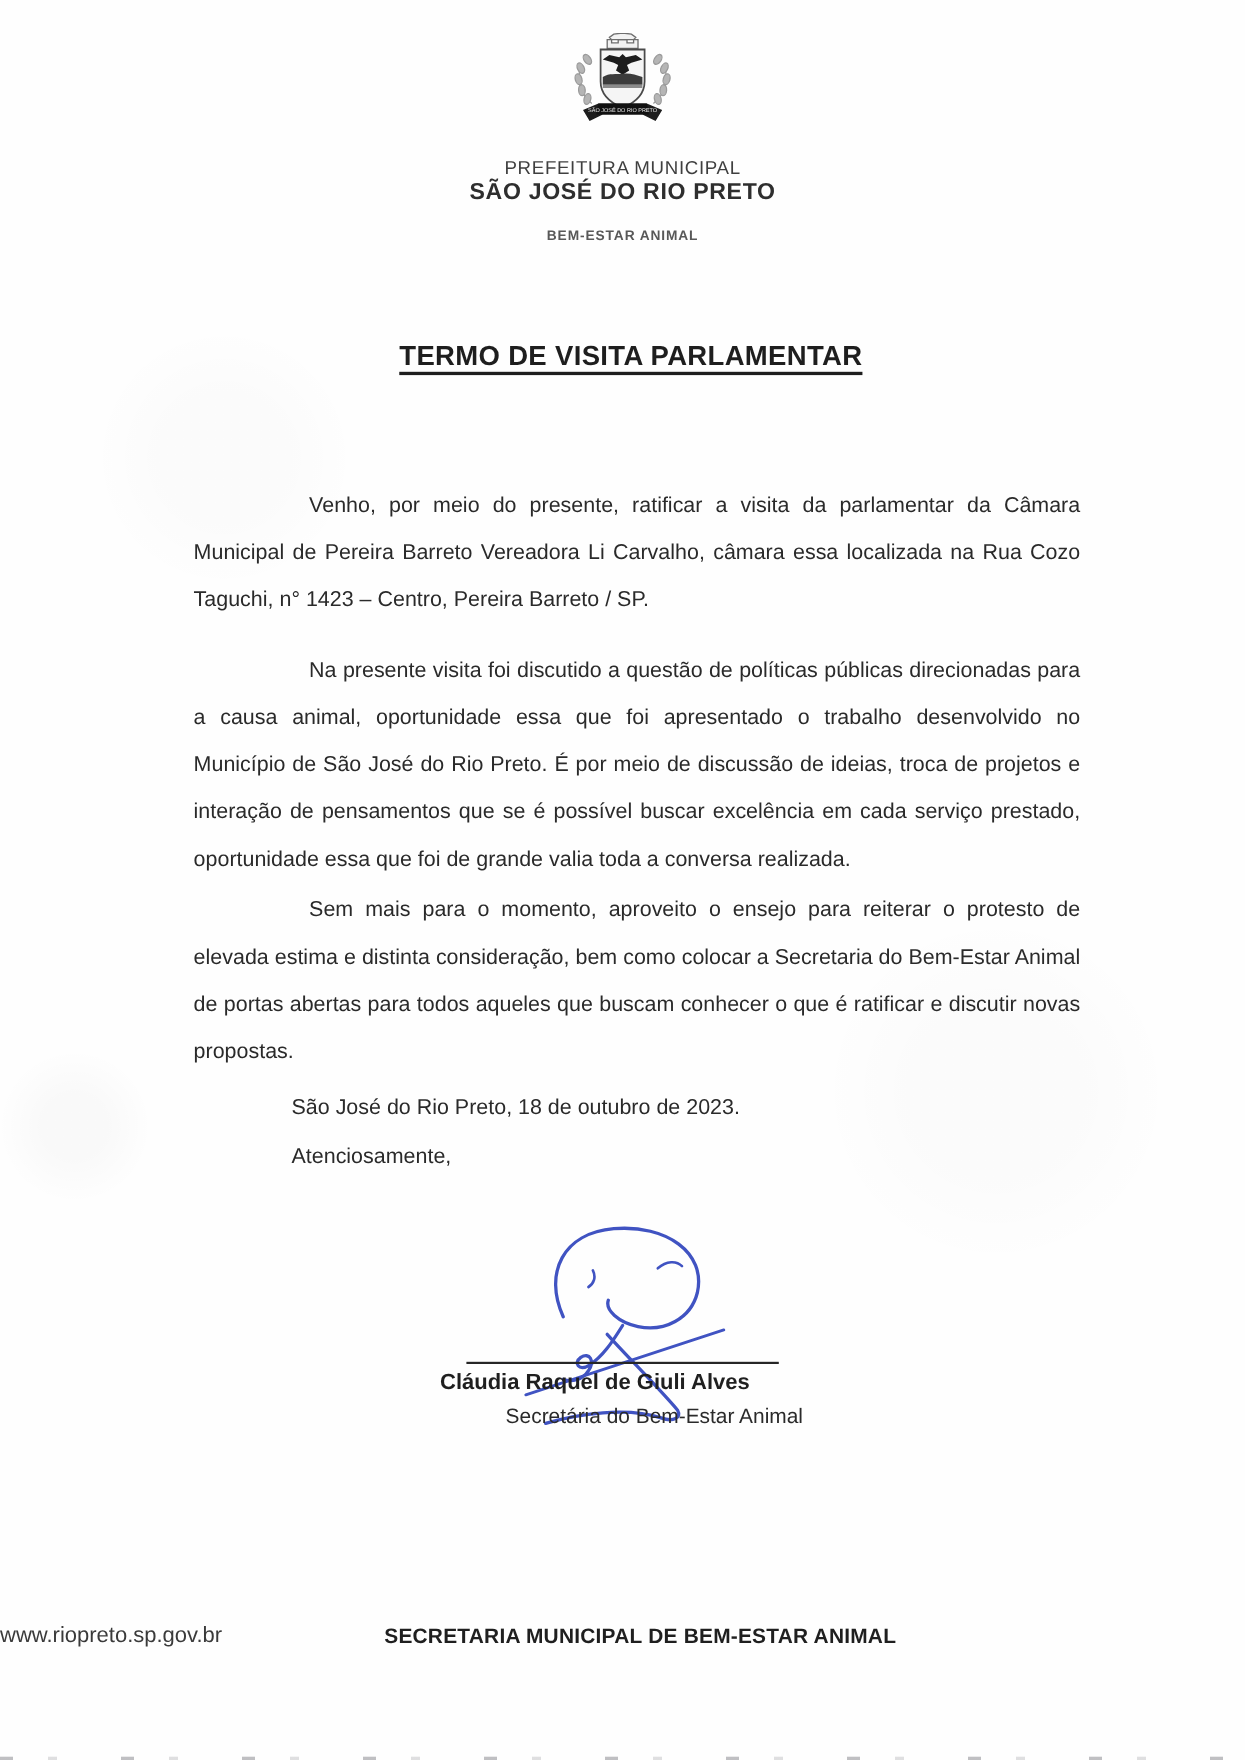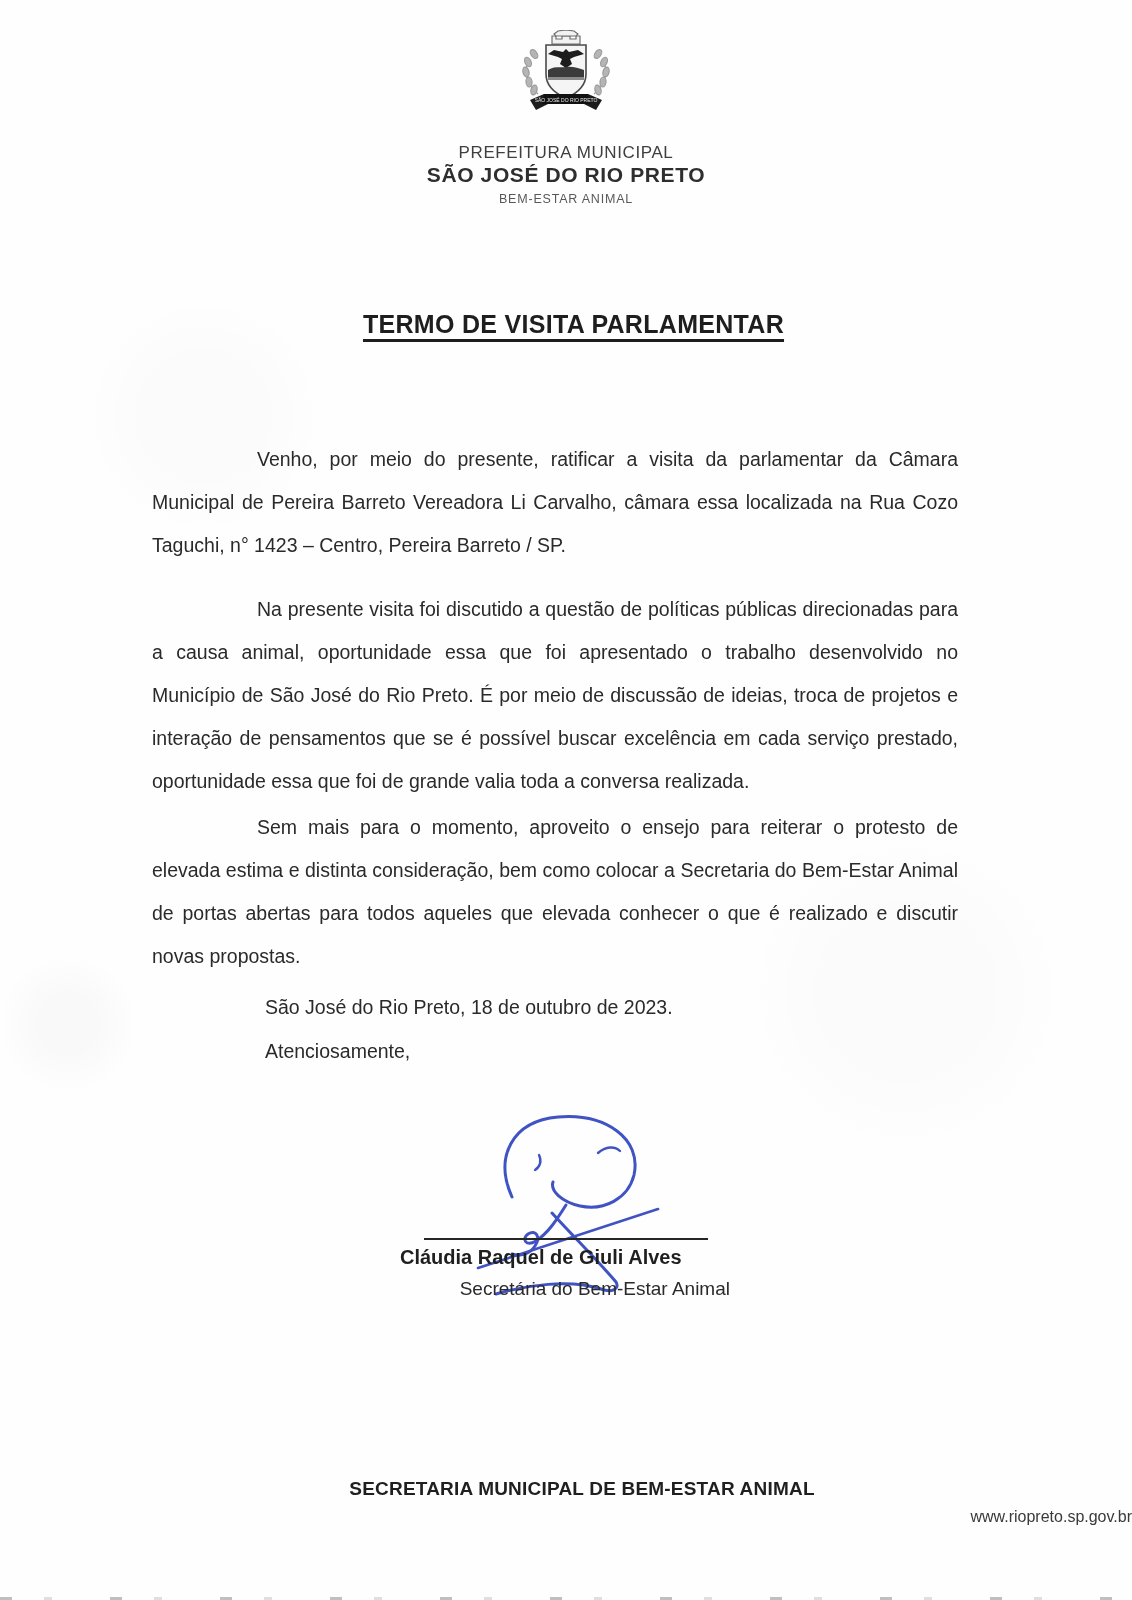--- a/index.html
+++ b/index.html
@@ -16,52 +16,52 @@
     color:#2b2b2b;
     overflow:hidden;
   }
   .abs{position:absolute;}
 
   
   .header{left:0;right:0;top:30px;text-align:center;}
   .logo{display:block;margin:0 auto 4px auto;}
   .hdr-org{font-size:17px;letter-spacing:.6px;color:#3f3f3f;line-height:21px;margin-top:20px;}
   .hdr-city{font-size:21px;font-weight:bold;letter-spacing:.6px;color:#2e2e2e;line-height:24px;}
-  .hdr-dept{font-size:12.5px;font-weight:normal;letter-spacing:.8px;color:#585858;line-height:18px;margin-top:3px;}
+  .hdr-dept{font-size:12.5px;font-weight:bold;letter-spacing:.8px;color:#585858;line-height:18px;margin-top:18px;}
 
   
   .title{
     left:0;right:0;top:310px;text-align:center;
     font-size:25px;font-weight:bold;letter-spacing:.3px;color:#1e1e1e;
     text-decoration:underline;text-decoration-thickness:2.5px;text-underline-offset:6px;margin-left:15px;
   }
 
   
   .para{
-    left:152px;width:806px;
+    left:176px;width:806px;
     font-size:19.5px;line-height:43px;text-align:justify;color:#2a2a2a;
     text-indent:105px;
   }
   .p1{top:438px;}
   .p2{top:588px;}
   .p3{top:806px;}
 
   .lineitem{left:265px;font-size:19.5px;color:#2a2a2a;}
   .dateline{top:996px;}
   .closing{top:1040px;}
 
   
   .sig-rule{top:1238px;left:424px;width:284px;border-top:2px solid #262626;height:0;}
   .sig-name{top:1246px;left:400px;width:330px;text-align:left;font-size:20px;font-weight:bold;color:#1f1f1f;}
   .sig-role{top:1278px;left:400px;width:330px;text-align:right;font-size:19px;color:#2a2a2a;}
   .sig-svg{top:1095px;left:400px;pointer-events:none;}
 
   
   .footer1{top:1478px;left:0;right:0;text-align:center;font-size:19px;font-weight:bold;color:#1f1f1f;letter-spacing:.2px;padding-left:32px;}
-  .footer2{top:1508px;left:0;right:0;text-align:right;font-size:16px;color:#3a3a3a;}
+  .footer2{top:1476px;left:0;right:0;text-align:left;font-size:20px;color:#3a3a3a;}
 
   
   .scan-edge{
     bottom:0;left:0;right:0;height:3px;opacity:.45;
     background:repeating-linear-gradient(90deg,
       rgba(55,55,65,.7) 0 12px, transparent 12px 44px,
       rgba(55,55,65,.35) 44px 52px, transparent 52px 110px);
   }
 </style>
 </head>
@@ -107,21 +107,21 @@
     </svg>
     <div class="hdr-org">PREFEITURA MUNICIPAL</div>
     <div class="hdr-city">SÃO JOSÉ DO RIO PRETO</div>
     <div class="hdr-dept">BEM-ESTAR ANIMAL</div>
   </div>
 
   <div class="abs title">TERMO DE VISITA PARLAMENTAR</div>
 
   <div class="abs para p1">Venho, por meio do presente, ratificar a visita da parlamentar da Câmara Municipal de Pereira Barreto Vereadora Li Carvalho, câmara essa localizada na Rua Cozo Taguchi, n° 1423 – Centro, Pereira Barreto / SP.</div>
   <div class="abs para p2">Na presente visita foi discutido a questão de políticas públicas direcionadas para a causa animal, oportunidade essa que foi apresentado o trabalho desenvolvido no Município de São José do Rio Preto. É por meio de discussão de ideias, troca de projetos e interação de pensamentos que se é possível buscar excelência em cada serviço prestado, oportunidade essa que foi de grande valia toda a conversa realizada.</div>
-  <div class="abs para p3">Sem mais para o momento, aproveito o ensejo para reiterar o protesto de elevada estima e distinta consideração, bem como colocar a Secretaria do Bem-Estar Animal de portas abertas para todos aqueles que elevada conhecer o que é realizado e discutir novas propostas.</div>
+  <div class="abs para p3">Sem mais para o momento, aproveito o ensejo para reiterar o protesto de elevada estima e distinta consideração, bem como colocar a Secretaria do Bem-Estar Animal de portas abertas para todos aqueles que buscam conhecer o que é ratificar e discutir novas propostas.</div>
 
   <div class="abs lineitem dateline">São José do Rio Preto, 18 de outubro de 2023.</div>
   <div class="abs lineitem closing">Atenciosamente,</div>
 
   <svg class="abs sig-svg" width="330" height="210" viewBox="0 0 330 210" xmlns="http://www.w3.org/2000/svg">
     <g fill="none" stroke="#4053c2" stroke-width="3" stroke-linecap="round">
 
       <path d="M112 102 C 94 62, 112 26, 158 22 C 206 18, 242 44, 234 80 C 228 104, 204 116, 180 111 C 162 107, 150 96, 153 87"></path>
 
       <path d="M139 60 C 142 66, 140 72, 135 75" stroke-width="2.4"></path>

